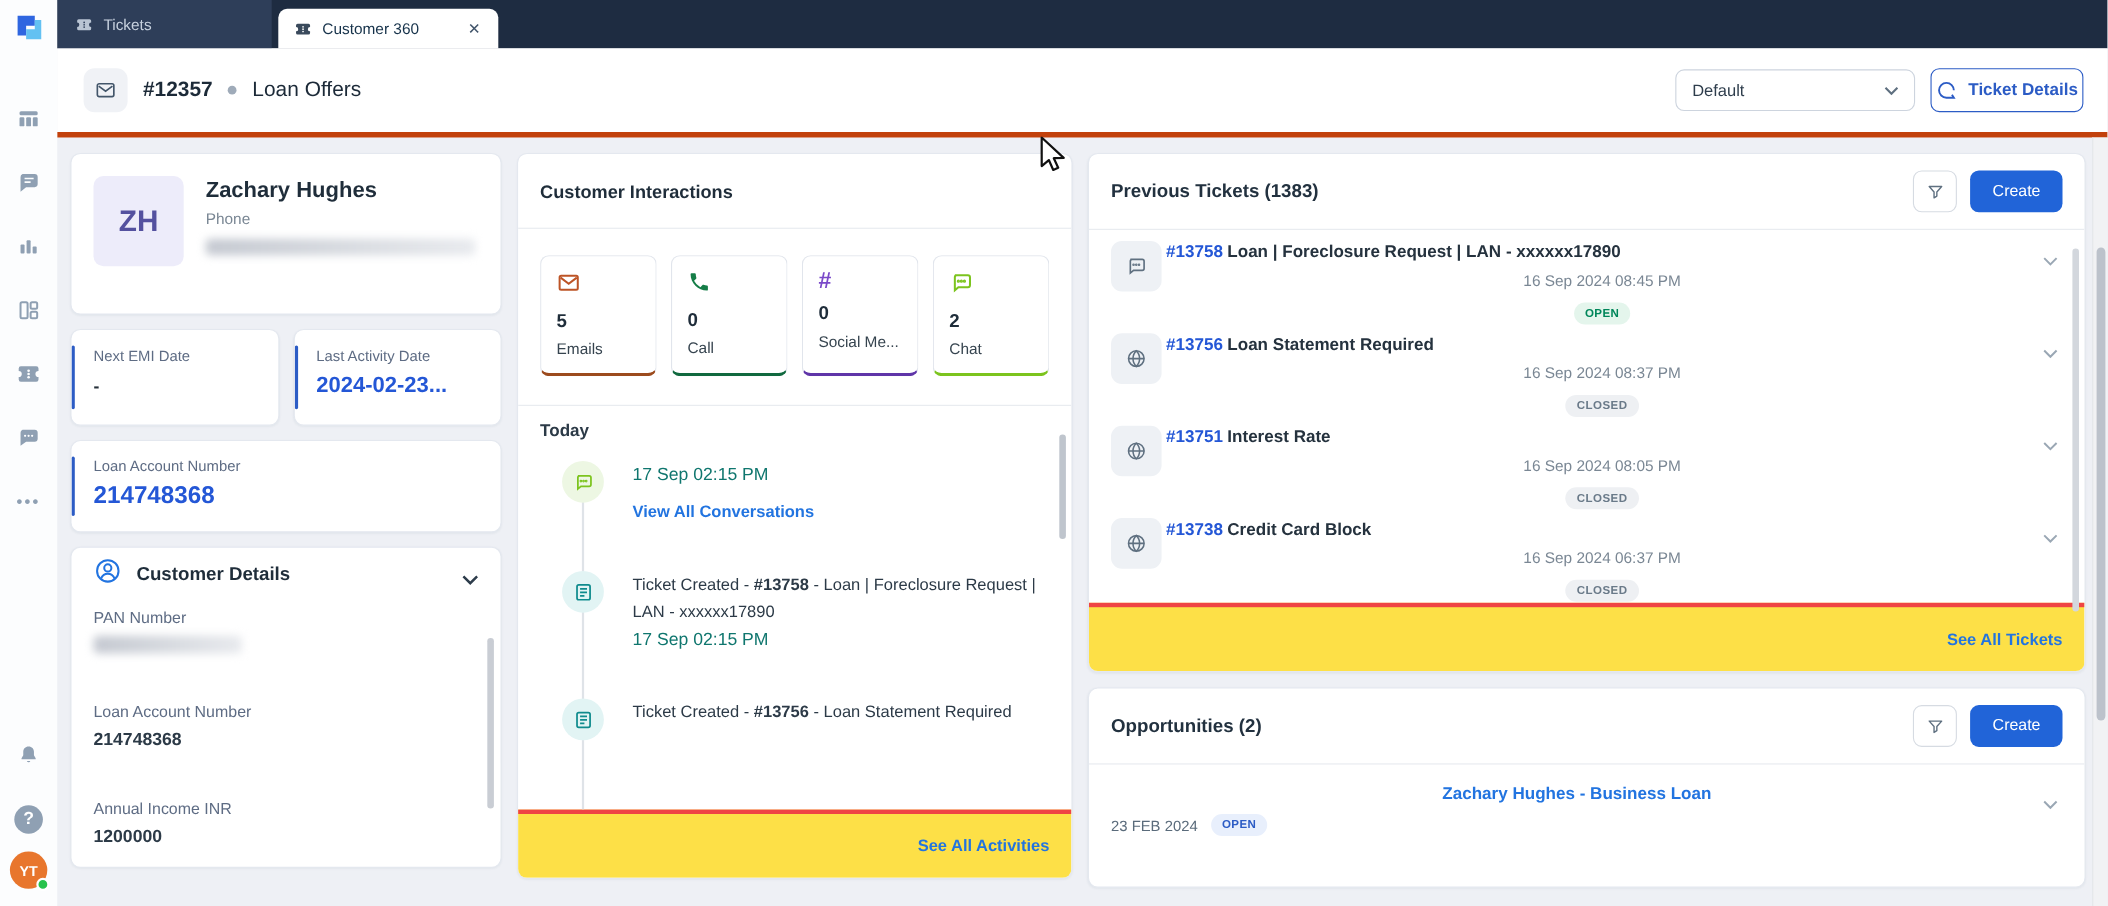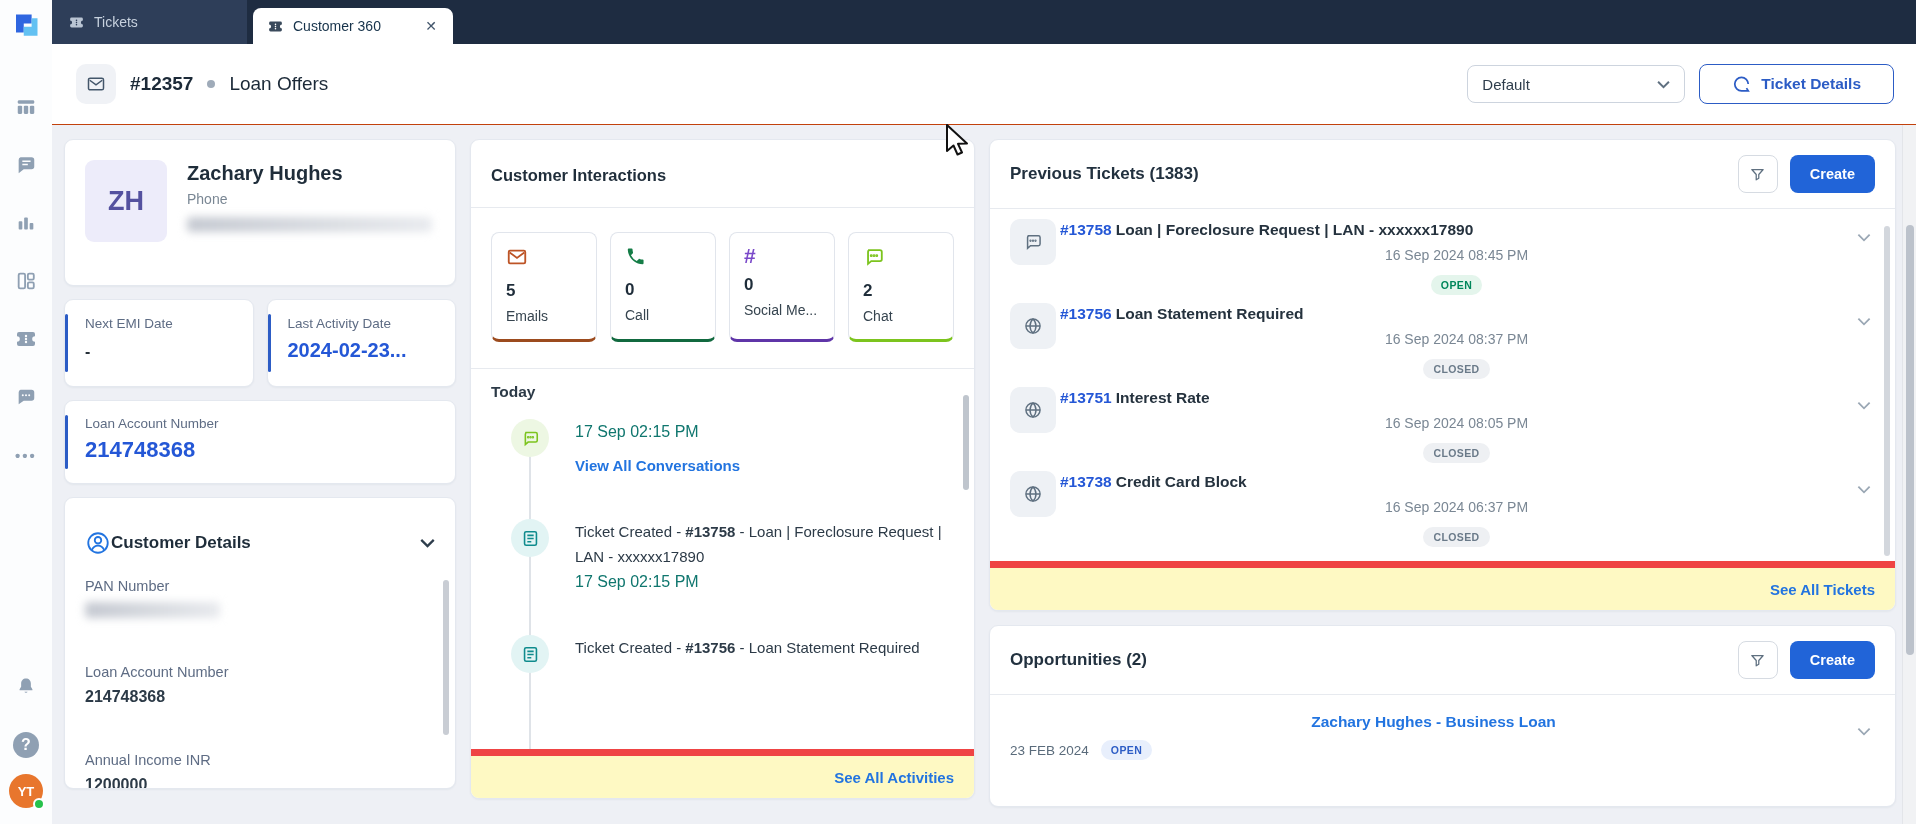--- a/index.html
+++ b/index.html
@@ -21,28 +21,28 @@
   .main { flex:1; display:flex; flex-direction:column; min-width:0; }
 
   
   .tabbar { height:44px; background:#1e2c41; display:flex; align-items:flex-end; flex:0 0 44px; }
   .tab { display:flex; align-items:center; gap:9px; font-size:14px; cursor:pointer; }
   .tab.inactive { height:44px; width:195px; padding:0 16px; background:#2e3e59; color:#c7d1de; align-self:stretch; }
   .tab.active { height:36px; width:200px; padding:0 12px 0 14px; background:#ffffff; color:#16324a; border-radius:8px 8px 0 0; margin-left:6px; font-weight:500; }
   .tab .close { margin-left:auto; color:#42556b; font-size:14px; padding:2px 4px; cursor:pointer; }
 
   
-  .pagehead { height:81px; background:#fff; border-bottom:1px solid #c2410c; display:flex; align-items:center; padding:0 22px 0 24px; gap:14px; flex:0 0 81px; }
+  .pagehead { height:81px; background:#fff; border-bottom:5px solid #c2410c; display:flex; align-items:center; padding:0 22px 0 24px; gap:14px; flex:0 0 81px; }
   .chip { width:40px; height:40px; border-radius:10px; background:#f0f2f6; display:flex; align-items:center; justify-content:center; color:#43566a; }
   .tkt-id { font-size:19px; font-weight:700; color:#1c2a38; }
   .dot-sep { width:8px; height:8px; border-radius:50%; background:#9fabb9; }
   .tkt-title { font-size:19px; color:#1c2a38; }
   .view-select { margin-left:auto; width:218px; height:38px; border:1px solid #cdd4de; border-radius:8px; background:#fff; display:flex; align-items:center; padding:0 14px; font-size:15px; color:#2e3d4c; cursor:pointer; }
   .view-select svg { margin-left:auto; }
-  .btn-outline { height:40px; border:1px solid #2c5cc5; border-radius:8px; background:#fff; color:#2c5cc5; font-size:15.5px; font-weight:700; display:flex; align-items:center; gap:10px; padding:0 32px; cursor:pointer; }
+  .btn-outline { height:40px; border:1px solid #2c5cc5; border-radius:8px; background:#fff; color:#2c5cc5; font-size:15.5px; font-weight:700; display:flex; align-items:center; gap:10px; padding:0 4px; cursor:pointer; }
 
   
   .content { flex:1; display:flex; padding:14px 20px 0 12px; gap:14px; min-height:0; }
   .card { background:#fff; border:1px solid #e4e8ef; border-radius:9px; box-shadow:0 1px 2px rgba(24,50,71,.05); }
 
   .col-left { width:392px; flex:0 0 392px; display:flex; flex-direction:column; gap:13px; }
   .cust-card { height:147px; padding:20px; display:flex; gap:20px; }
   .cust-avatar { width:82px; height:82px; border-radius:9px; background:#edecfa; color:#54519f; font-size:27px; font-weight:600; display:flex; align-items:center; justify-content:center; }
   .cust-name { font-size:20px; font-weight:600; color:#1f2d3a; margin-top:2px; }
   .cust-channel { font-size:14px; color:#7a8794; margin-top:6px; }
@@ -53,21 +53,21 @@
   .stat-row { display:flex; gap:13px; }
   .stat-card { position:relative; flex:1; height:88px; padding:16px 14px 0 20px; overflow:hidden; }
   .stat-card::before, .loan-card::before { content:""; position:absolute; left:0; top:14px; bottom:14px; width:3px; background:#2c5cc5; border-radius:2px; }
   .stat-label { font-size:13.5px; color:#5e6c84; }
   .stat-value { font-size:16px; color:#27313a; font-weight:600; margin-top:12px; }
   .stat-value.blue { font-size:20px; font-weight:700; color:#2457d6; margin-top:8px; white-space:nowrap; }
   .loan-card { position:relative; height:84px; padding:15px 14px 0 20px; overflow:hidden; }
   .loan-value { font-size:22px; font-weight:700; color:#2457d6; margin-top:6px; }
 
   .details-card { position:relative; height:292px; overflow:hidden; }
-  .cd-head { display:flex; align-items:center; padding:32px 20px 14px; }
+  .cd-head { display:flex; align-items:flex-end; gap:13px; padding:8px 20px 14px; }
   .cd-title { font-size:17px; font-weight:600; color:#1f2d3a; flex:1; }
   .cd-body { padding:8px 20px 0; }
   .cd-field { margin-bottom:46px; }
   .cd-label { font-size:14.5px; color:#5e6c84; }
   .cd-value { font-size:16px; font-weight:600; color:#2c3a47; margin-top:8px; }
   .mini-scroll { position:absolute; width:6px; border-radius:3px; background:#c9cdd4; }
 
   
   .col-mid { width:505px; flex:0 0 505px; }
   .ci-panel { position:relative; height:660px; display:flex; flex-direction:column; overflow:hidden; }
@@ -87,32 +87,32 @@
   .tl-line { position:absolute; left:58px; top:30px; bottom:0; width:1.5px; background:#dfe3e8; }
   .tl-item { position:relative; display:flex; gap:26px; margin-bottom:44px; }
   .tl-ico { position:relative; z-index:1; width:38px; height:38px; border-radius:50%; flex:0 0 38px; display:flex; align-items:center; justify-content:center; }
   .ico-green { background:#edf7e3; color:#7cc41e; }
   .ico-teal { background:#e2f4f4; color:#0f8b8d; }
   .tl-body { flex:1; min-width:0; }
   .tl-title { font-size:15px; line-height:25px; color:#2c3a47; max-width:375px; }
   .tl-title b { font-weight:700; }
   .tl-time { font-size:16px; color:#0f766e; margin-top:4px; }
   .tl-link { display:inline-block; margin-top:16px; font-size:15px; font-weight:700; color:#2274e0; cursor:pointer; }
-  .panel-footer { height:49px; border-top:7px solid #ef4444; display:flex; align-items:center; justify-content:flex-end; padding:0 20px; background:#fef9c3; }
+  .panel-footer { height:62px; border-top:4px solid #ef4444; display:flex; align-items:center; justify-content:flex-end; padding:0 20px; background:#fde047; }
   .see-link { font-size:15px; font-weight:600; color:#2274e0; cursor:pointer; }
 
   
   .col-right { flex:1; display:flex; flex-direction:column; gap:14px; min-width:0; }
   .list-card { position:relative; display:flex; flex-direction:column; overflow:hidden; }
   .tickets-card { height:472px; }
   .opps-card { height:182px; }
   .lc-head { height:68px; display:flex; align-items:center; padding:0 20px; gap:12px; flex:0 0 68px; }
   .lc-title { font-size:17px; font-weight:600; color:#22313f; flex:1; }
   .icon-btn { width:40px; height:38px; border:1px solid #d6dbe2; border-radius:8px; background:#fff; display:flex; align-items:center; justify-content:center; color:#5f7080; cursor:pointer; }
-  .btn-primary { height:38px; padding:0 20px; border:none; border-radius:8px; background:#2164d8; color:#fff; font-size:14.5px; font-weight:700; cursor:pointer; font-family:inherit; }
+  .btn-primary { height:38px; padding:0 20px; border:none; border-radius:8px; background:#2164d8; color:#fff; font-size:14.5px; font-weight:400; cursor:pointer; font-family:inherit; }
   .rows { padding:10px 24px 0 20px; flex:1; overflow:hidden; }
   .trow { display:flex; align-items:flex-start; gap:4px; height:84px; cursor:pointer; }
   .trow-ico { width:46px; height:46px; border-radius:10px; background:#eef1f5; color:#5f7080; display:flex; align-items:center; justify-content:center; flex:0 0 46px; }
   .trow-main { flex:1; min-width:0; padding-top:2px; }
   .trow-title { font-size:15.5px; font-weight:600; color:#25323e; white-space:nowrap; overflow:hidden; text-overflow:ellipsis; }
   .tid { color:#2457d6; margin-right:4px; }
   .trow-meta { display:flex; align-items:center; gap:12px; margin-top:8px;flex-direction:column; }
   .trow-time { font-size:14px; color:#7a8794; }
   .badge { font-size:10.5px; font-weight:700; letter-spacing:.4px; padding:4px 10px; border-radius:11px; }
   .st-open { background:#e4f5ec; color:#00865a; }

